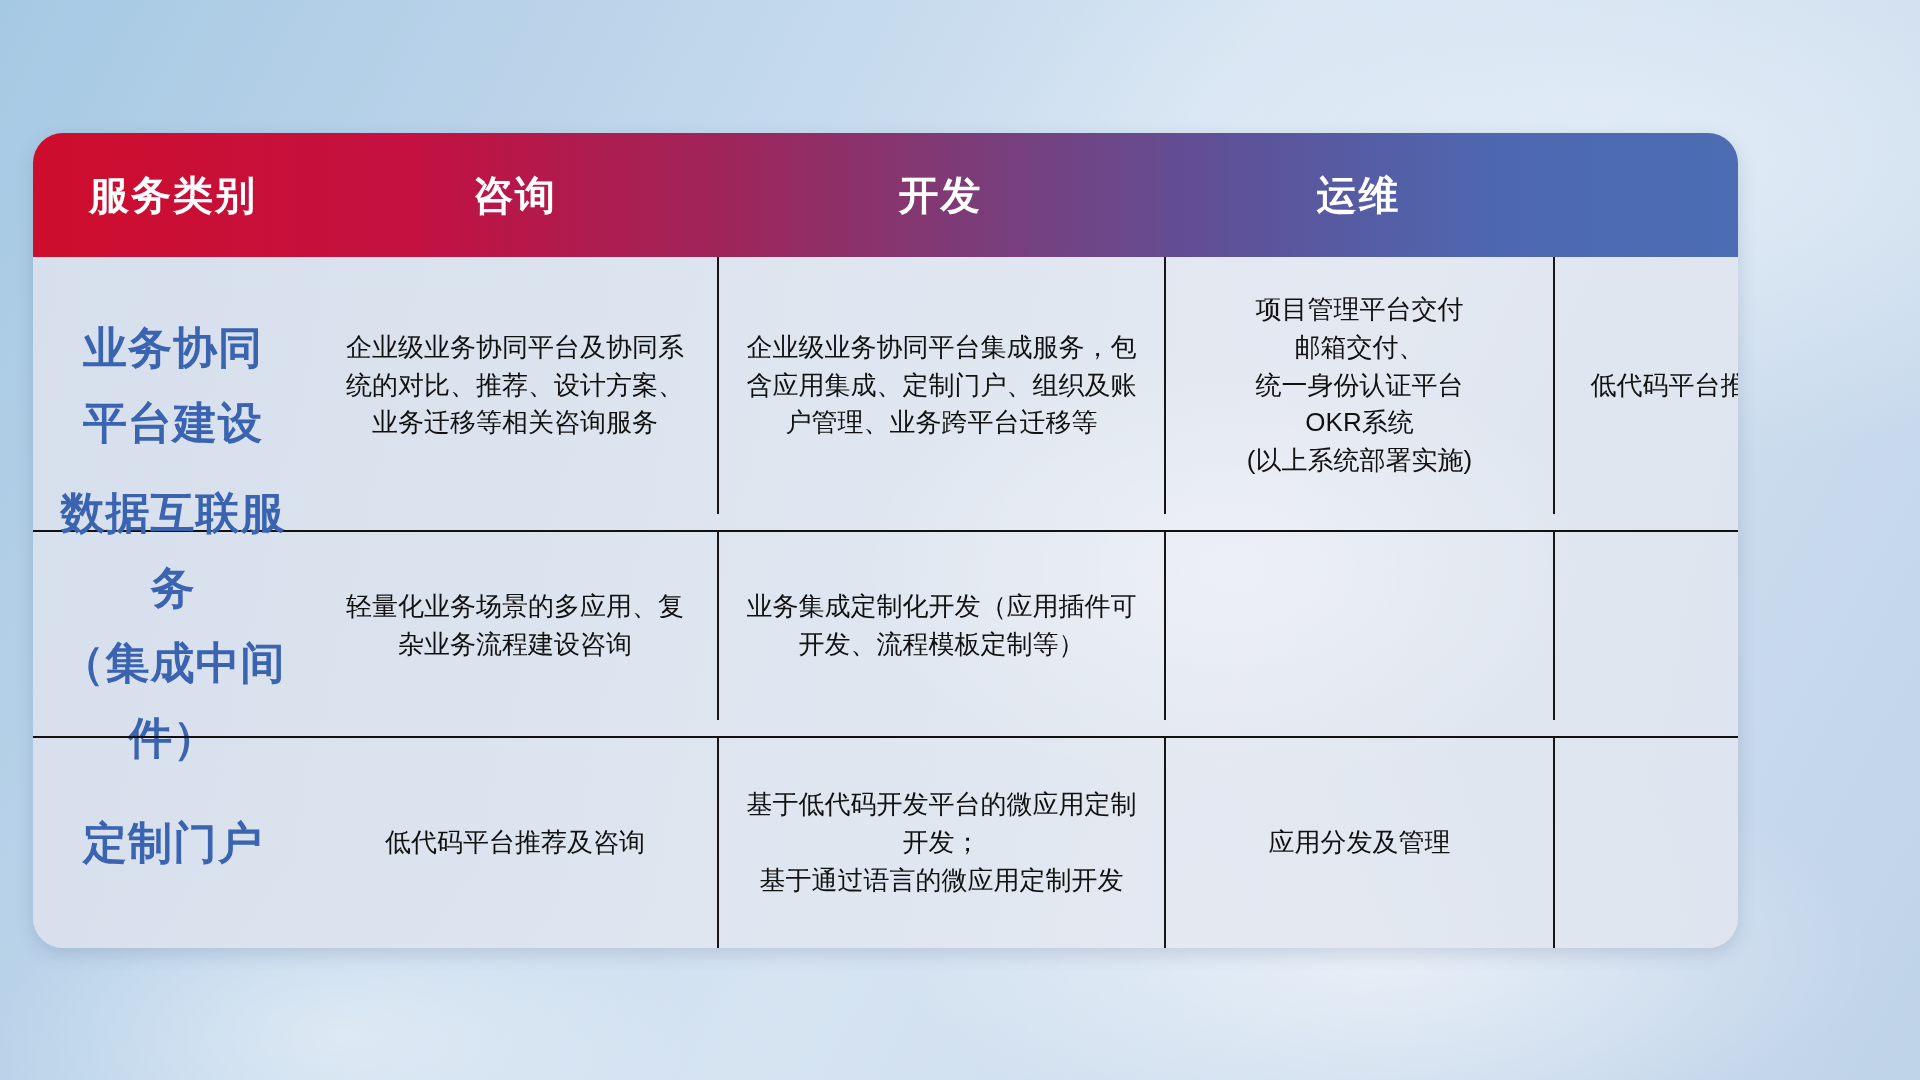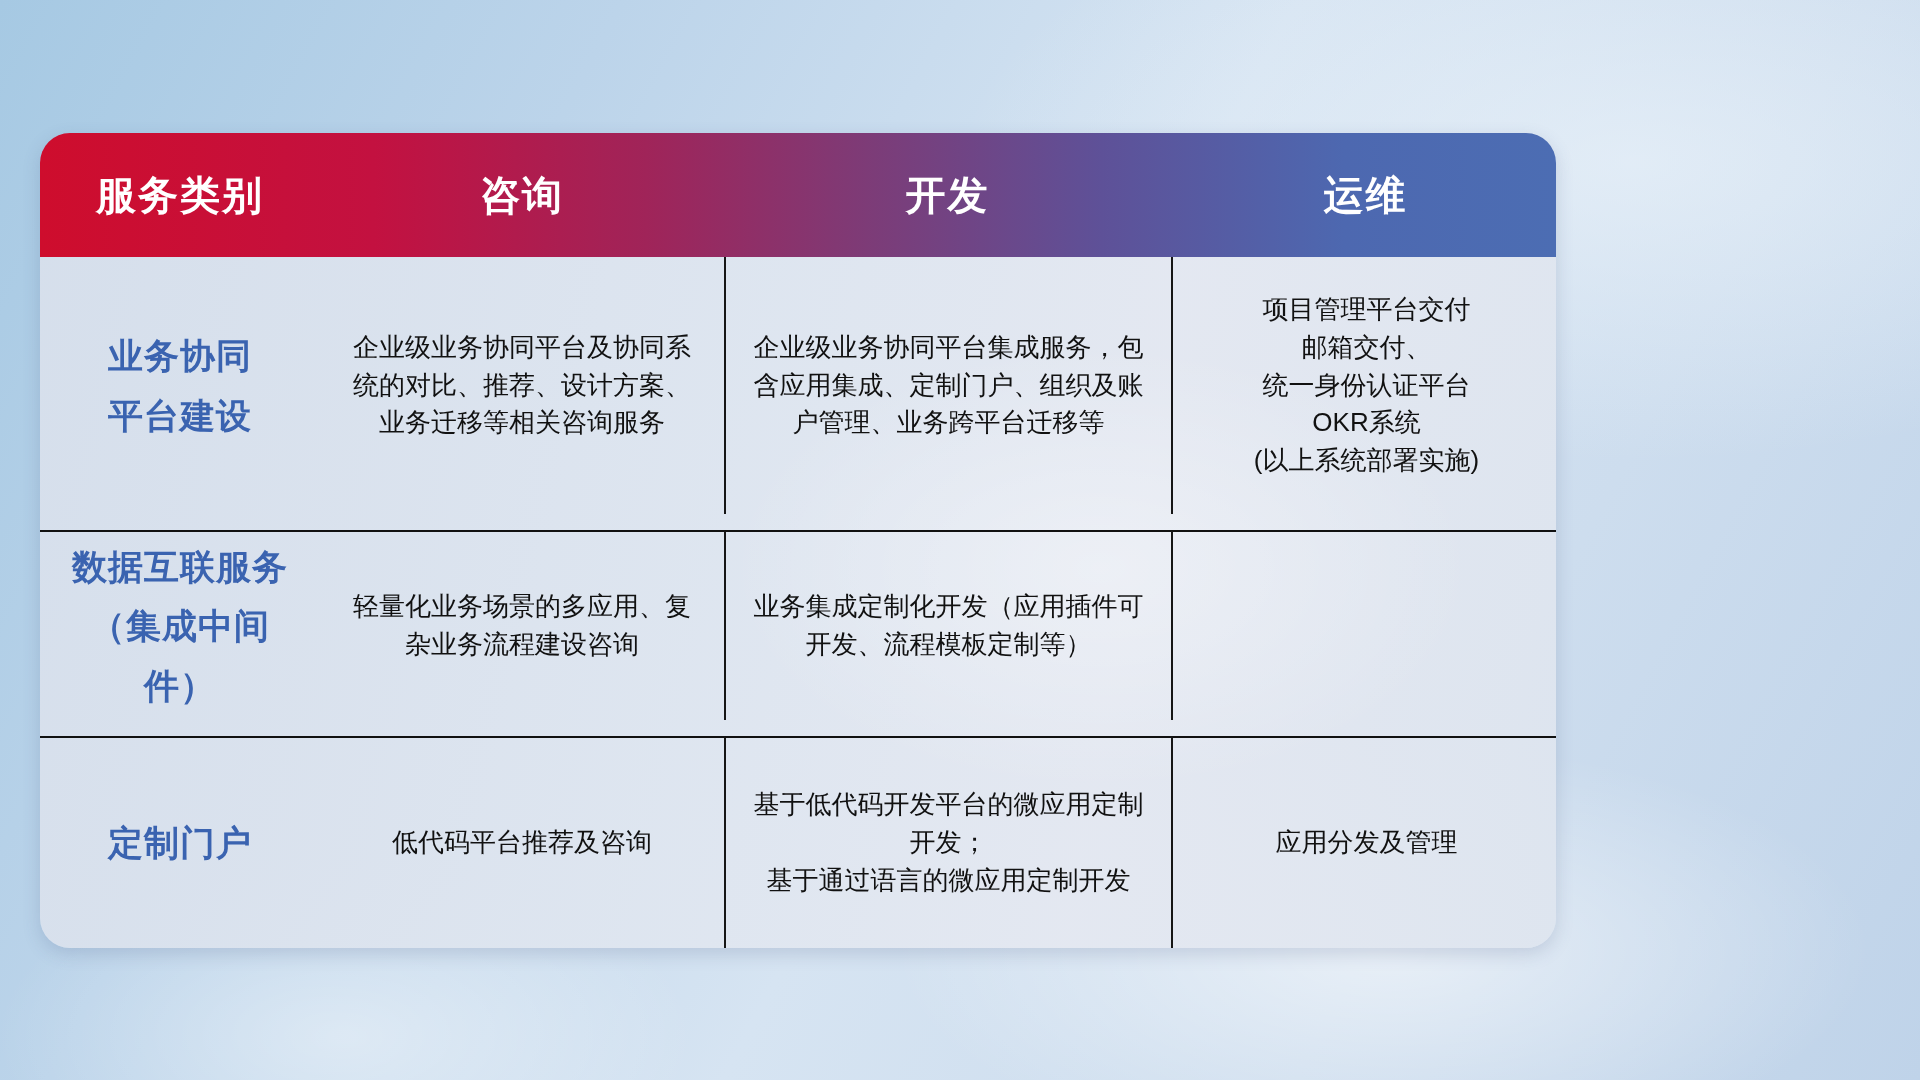--- a/index.html
+++ b/index.html
@@ -15,23 +15,23 @@
     width: 1920px;
     height: 1080px;
     background:
       radial-gradient(ellipse 700px 300px at 72% 88%, rgba(255,255,255,0.55), transparent 70%),
       radial-gradient(ellipse 500px 250px at 18% 96%, rgba(255,255,255,0.40), transparent 70%),
       radial-gradient(ellipse 900px 400px at 85% 15%, rgba(235,243,250,0.65), transparent 75%),
       linear-gradient(118deg, #a6c9e3 0%, #bcd4ea 25%, #d6e4f2 52%, #cdddee 75%, #bfd3e9 100%);
   }
   .service-table {
     position: absolute;
-    left: 40px;
+    left: 33px;
     top: 133px;
-    width: 1516px;
+    width: 1705px;
     height: 815px;
     border-radius: 30px;
     overflow: hidden;
     box-shadow: 0 6px 18px rgba(60, 80, 120, 0.18);
   }
   .header-row {
     display: grid;
     grid-template-columns: 280px 404px 447px 389px 333px;
     height: 124px;
     background: linear-gradient(90deg, #ce0d2d 0%, #c31140 22%, #a02459 40%, #7c3c78 55%, #5e5198 70%, #4d68b0 86%, #4c6db3 100%);
@@ -61,21 +61,21 @@
     text-align: center;
     color: #111111;
     font-size: 26px;
     line-height: 1.45;
     padding: 26px 22px;
     white-space: pre-line;
     box-sizing: border-box;
   }
   .cell.cat {
     color: #3a63b0;
-    font-size: 35px;
+    font-size: 44px;
     font-weight: bold;
     line-height: 1.7;
     letter-spacing: 1px;
   }
   
   .v-line { border-left: 2px solid #161616; }
   
   .h-line { border-top: 2px solid #111111; margin-top: 16px; }
 </style>
 </head>

